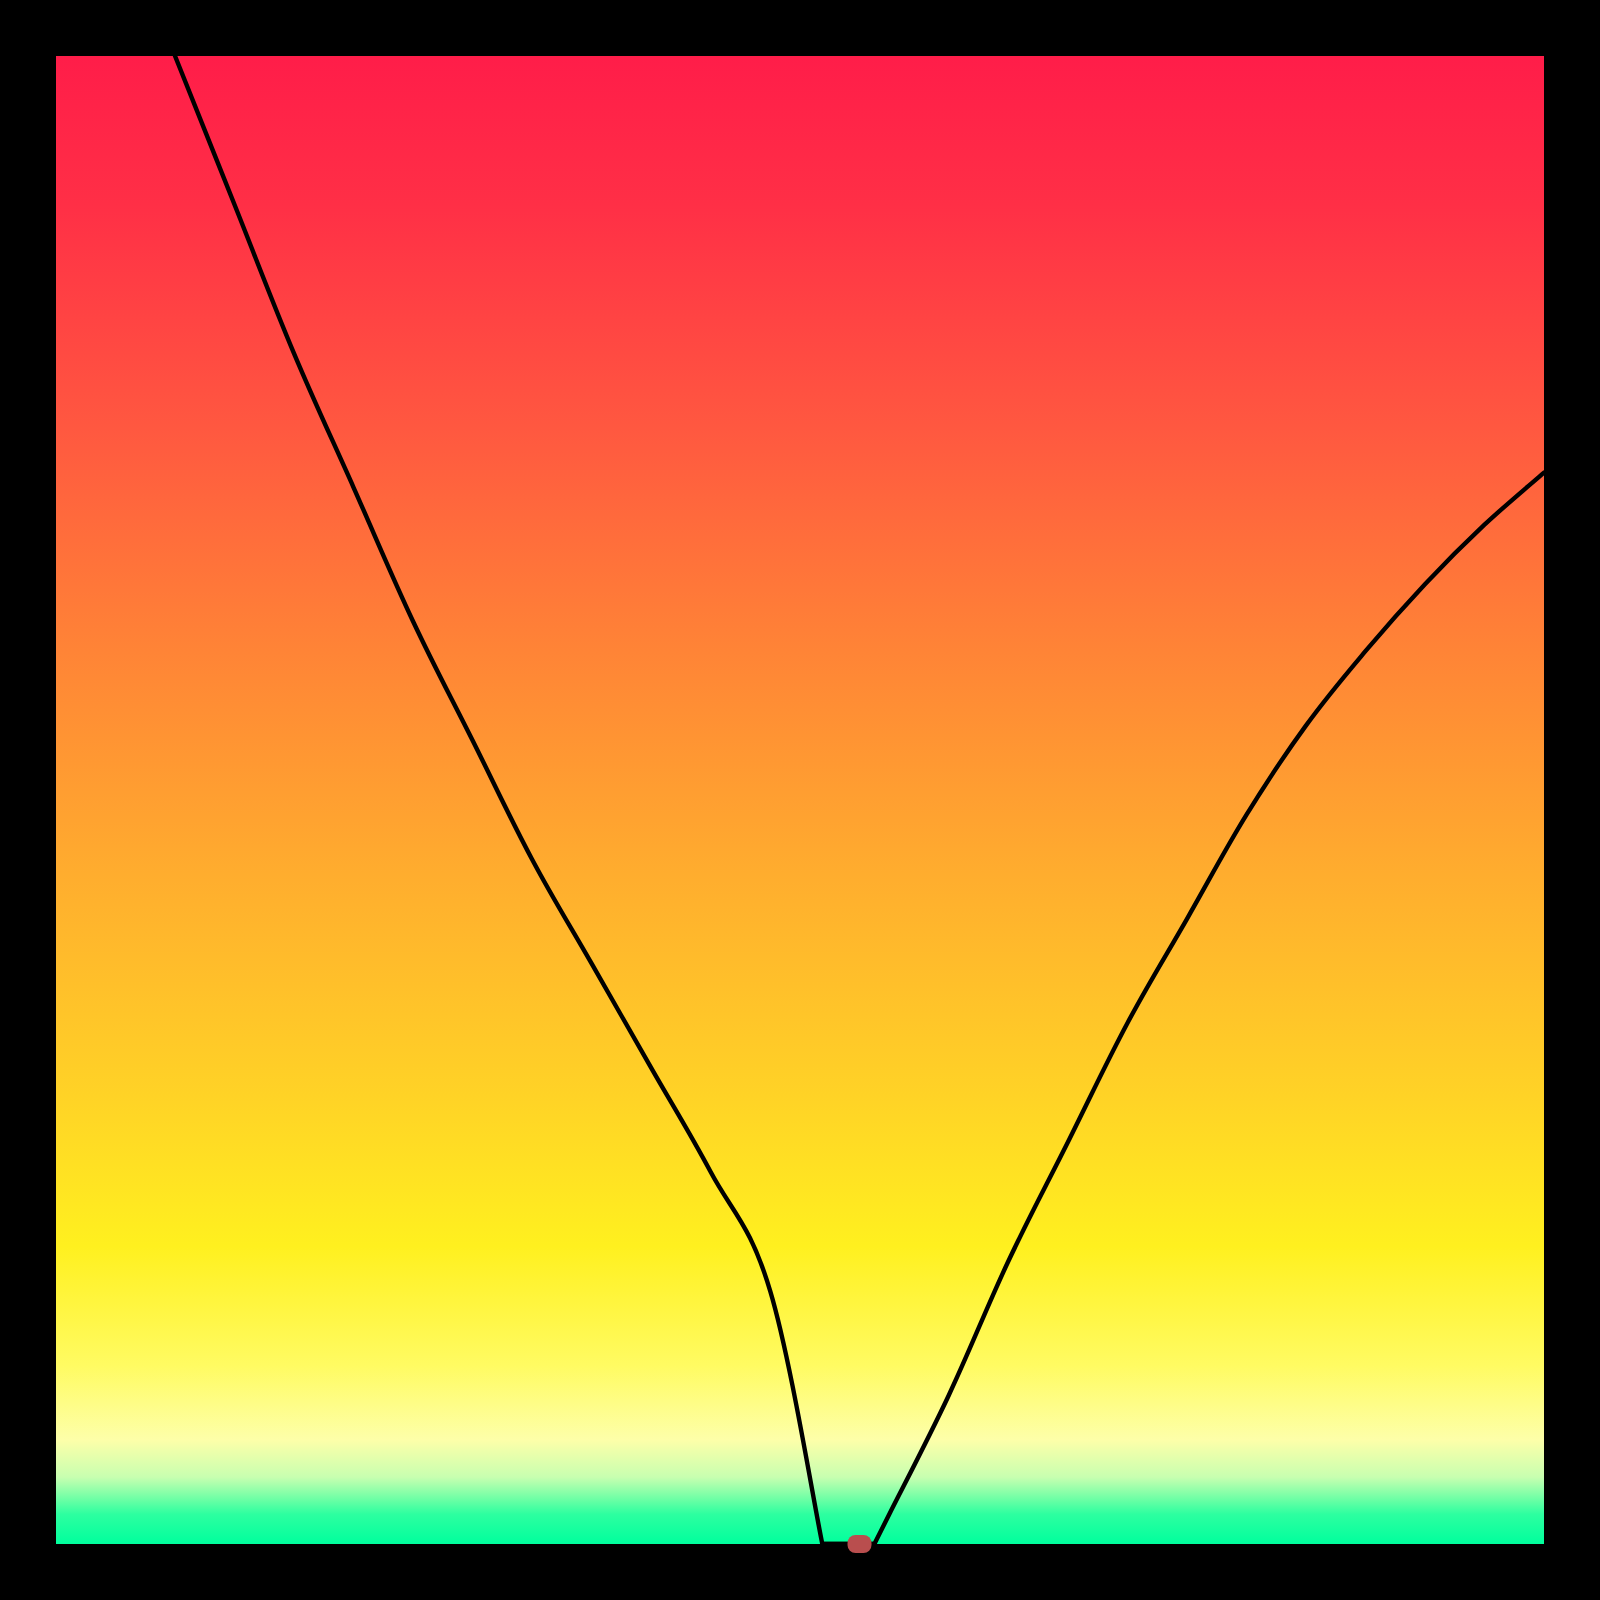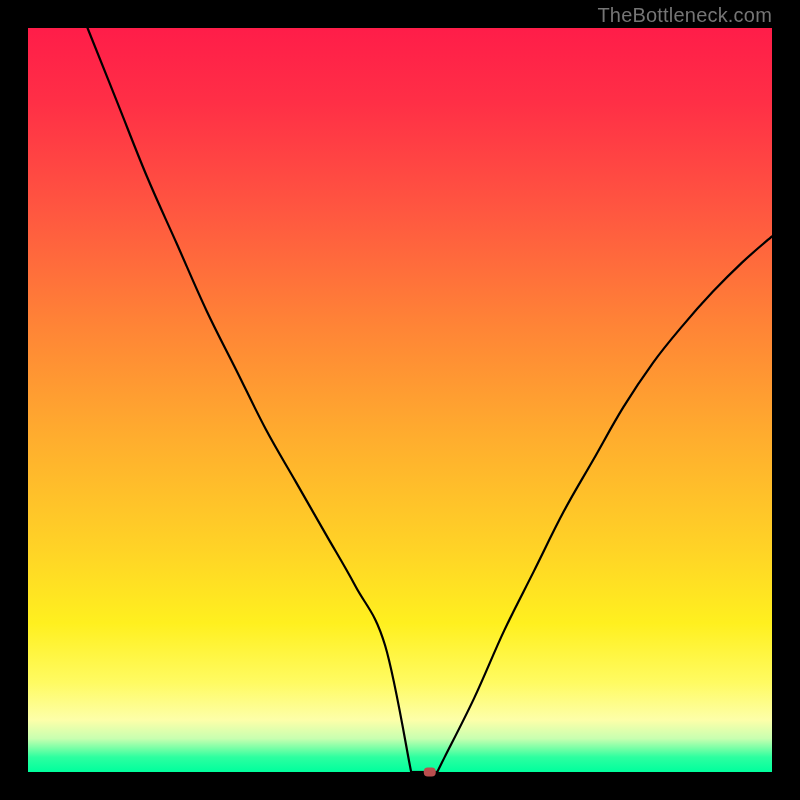--- a/index.html
+++ b/index.html
@@ -73,21 +73,20 @@
   .marker {
     fill: #b94e4e;
     stroke: none;
   }
 </style>
 </head>
 <body>
 
 <div class="frame">
 
-  <div class="watermark">TheBottleneck.com</div>
 
   <div class="plot">
     <svg class="curve-svg" viewBox="0 0 744 744">
       <path id="curve" class="curve-path" d="M 59.52 0.00 C 64.88 13.39, 78.57 47.62, 89.28 74.40 C 99.99 101.18, 108.33 123.36, 119.04 148.80 C 129.75 174.24, 138.09 191.65, 148.80 215.76 C 159.51 239.87, 167.85 259.95, 178.56 282.72 C 189.27 305.49, 197.61 320.81, 208.32 342.24 C 219.03 363.67, 227.37 381.67, 238.08 401.76 C 248.79 421.85, 257.13 435.09, 267.84 453.84 C 278.55 472.59, 286.89 487.17, 297.60 505.92 C 308.31 524.67, 316.65 537.91, 327.36 558.00 C 338.07 578.09, 347.08 584.04, 357.12 617.52 C 367.16 651.00, 378.47 721.23, 383.16 744.00 L 409.20 744.00 C 410.54 741.32, 409.94 742.51, 416.64 729.12 C 423.34 715.73, 435.69 692.37, 446.40 669.60 C 457.11 646.83, 465.45 625.41, 476.16 602.64 C 486.87 579.87, 495.21 564.55, 505.92 543.12 C 516.63 521.69, 524.97 503.69, 535.68 483.60 C 546.39 463.51, 554.73 450.27, 565.44 431.52 C 576.15 412.77, 584.49 396.85, 595.20 379.44 C 605.91 362.03, 614.25 349.53, 624.96 334.80 C 635.67 320.07, 644.01 310.32, 654.72 297.60 C 665.43 284.88, 673.77 275.50, 684.48 264.12 C 695.19 252.74, 703.53 244.40, 714.24 234.36 C 724.95 224.32, 738.64 213.01, 744.00 208.32"></path>
       <line id="flat" class="base-line" x1="383.16" y1="744" x2="409.20000000000005" y2="744"></line>
       <rect id="marker" class="marker" x="395.76000000000005" y="739.5" width="12" height="9" rx="4" ry="4"></rect>
     </svg>
   </div>
 
 </div>

